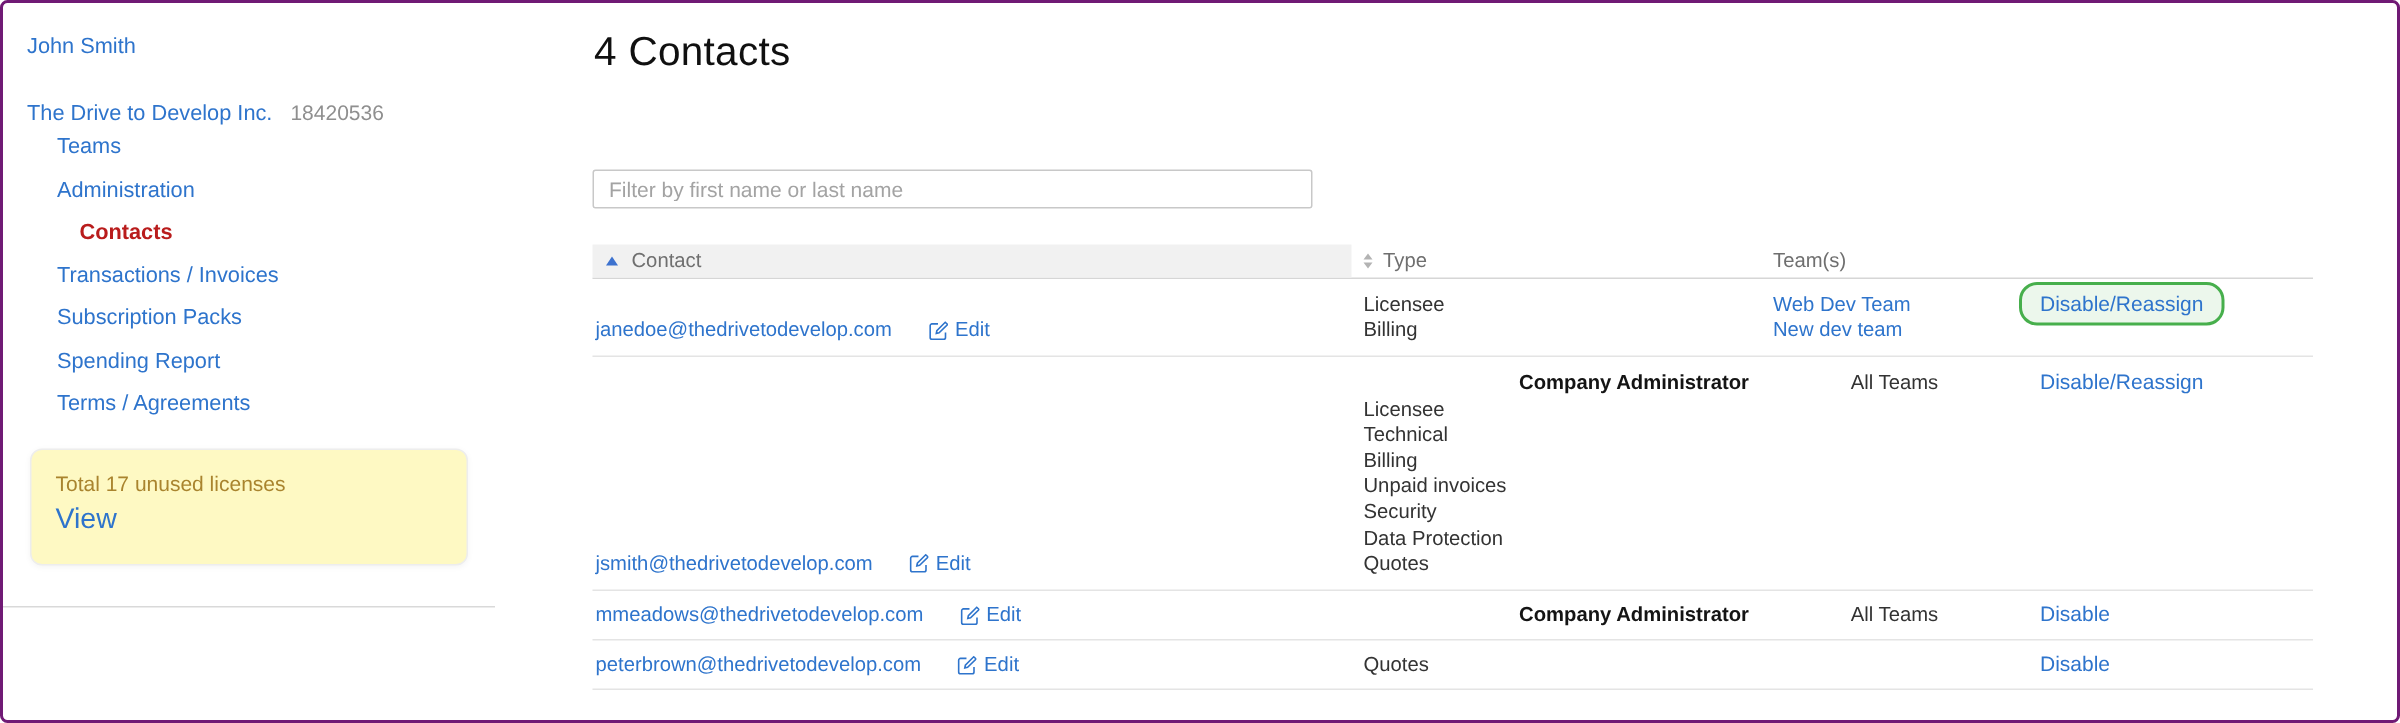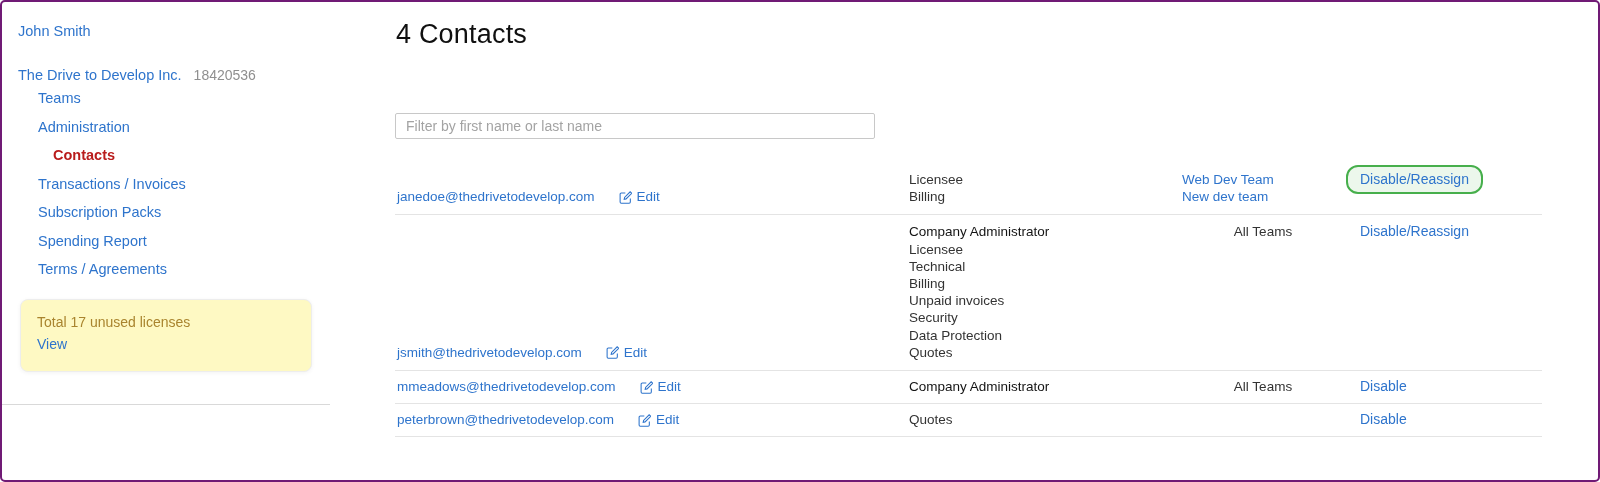--- a/index.html
+++ b/index.html
@@ -21,21 +21,21 @@
   .sidebar{position:absolute;left:0;top:0;width:392px;height:100%;}
   .user-link{position:absolute;left:16px;top:21px;font-size:14.5px;color:var(--blue);text-decoration:none;cursor:pointer;}
   .org-row{position:absolute;left:16px;top:65px;font-size:14.5px;white-space:nowrap;}
   .org-link{color:var(--blue);text-decoration:none;cursor:pointer;}
   .org-id{color:var(--muted);margin-left:12px;font-size:14px;}
   .nav{position:absolute;left:36px;top:89px;list-style:none;}
   .nav li{font-size:14.5px;line-height:15px;margin-bottom:13.5px;color:var(--blue);cursor:pointer;white-space:nowrap;}
   .nav li.active{color:#b91c1c;font-weight:700;margin-left:15px;}
   .license-box{position:absolute;left:18px;top:297px;width:292px;padding:14px 16px 18px;background:#fef9c3;border:1px solid #ededed;border-radius:8px;box-shadow:0 1px 4px rgba(0,0,0,.05);}
   .license-text{color:var(--gold);font-size:14px;line-height:17px;}
-  .license-view{display:inline-block;color:var(--blue);font-size:14px;margin-top:5px;cursor:pointer;text-decoration:none;}
+  .license-view{display:inline-block;color:var(--blue);font-size:19px;margin-top:5px;cursor:pointer;text-decoration:none;}
   .sidebar-divider{position:absolute;left:0;top:402px;width:328px;height:1px;background:#d9d9d9;}
 
   
   .main{position:absolute;left:393px;top:0;width:1170px;height:100%;}
   .page-title{position:absolute;left:1px;top:17px;font-size:27px;font-weight:400;color:#101010;letter-spacing:.2px;}
   .filter-input{position:absolute;left:0;top:111px;width:480px;height:26px;border:1px solid #c8c8c8;border-radius:2px;padding:12px 10px;font-size:14px;color:#333;font-family:"Liberation Sans",sans-serif;outline:none;}
   .filter-input::placeholder{color:#a3a3a3;}
 
   .table{position:absolute;left:0;top:161px;width:1147px;}
   .trow{display:grid;grid-template-columns:506px 273px 178px 190px;border-bottom:1px solid var(--row-border);}
@@ -47,21 +47,21 @@
   .sort-both i{display:block;width:0;height:0;border-left:3.5px solid transparent;border-right:3.5px solid transparent;}
   .sort-both .u{border-bottom:4px solid #b3b3b3;}
   .sort-both .d{border-top:4px solid #b3b3b3;}
 
   .cell{font-size:13.5px;line-height:17.2px;padding:8px 8px 9px;color:var(--dark);}
   .row-short .cell{padding-top:7px;padding-bottom:8px;}
   .contact-cell{padding-left:2px;display:flex;gap:24px;align-items:flex-end;}
   .email-link{color:var(--blue);text-decoration:none;cursor:pointer;white-space:nowrap;}
   .edit-link{display:inline-flex;align-items:center;gap:5px;color:var(--blue);text-decoration:none;cursor:pointer;white-space:nowrap;}
   .edit-link svg{display:block;margin-top:1px;}
-  .type-line.bold{font-weight:400;color:var(--black);}
+  .type-line.bold{font-weight:700;color:var(--black);text-align:right;}
   .team-cell a{display:block;color:var(--blue);text-decoration:none;cursor:pointer;}
   .team-cell .team-text{color:var(--dark);text-align:center;}
   .action-link{color:var(--blue);text-decoration:none;cursor:pointer;font-size:14px;white-space:nowrap;}
   .action-link.highlighted{display:inline-block;border:2px solid var(--green-border);background:var(--green-bg);border-radius:12px;padding:4px 12px;margin:-7px -14px;}
 </style>
 </head>
 <body>
 
 <div class="frame">
 
@@ -84,20 +84,37 @@
       <a class="license-view">View</a>
     </div>
     <div class="sidebar-divider"></div>
   </div>
 
   <div class="main">
     <h1 class="page-title">4 Contacts</h1>
     <input class="filter-input" type="text" placeholder="Filter by first name or last name" style="">
 
     <div class="table">
+      <div class="trow thead">
+        <div class="hcell contact-h">
+          <span class="tri-asc"></span>
+          <span>Contact</span>
+        </div>
+        <div class="hcell">
+          <span class="sort-both">
+              <i class="u"></i>
+              <i class="d"></i>
+            </span>
+          <span>Type</span>
+        </div>
+        <div class="hcell">
+          <span>Team(s)</span>
+        </div>
+        <div class="hcell"></div>
+      </div>
       <div>
           <div class="trow">
     <div class="cell contact-cell">
       <a class="email-link">janedoe@thedrivetodevelop.com</a>
       <a class="edit-link">
         <span>
                   <svg width="13" height="13" viewBox="0 0 14 14" fill="none" stroke="currentColor" stroke-width="1.15">
                     <path d="M12.2 8.2V11.8a1.3 1.3 0 0 1-1.3 1.3H2.5A1.3 1.3 0 0 1 1.2 11.8V3.4A1.3 1.3 0 0 1 2.5 2.1h4.3"></path>
                     <path d="M5.6 8.9l.4-2 6-6 1.7 1.6-6.1 6z"></path>
                   </svg>

